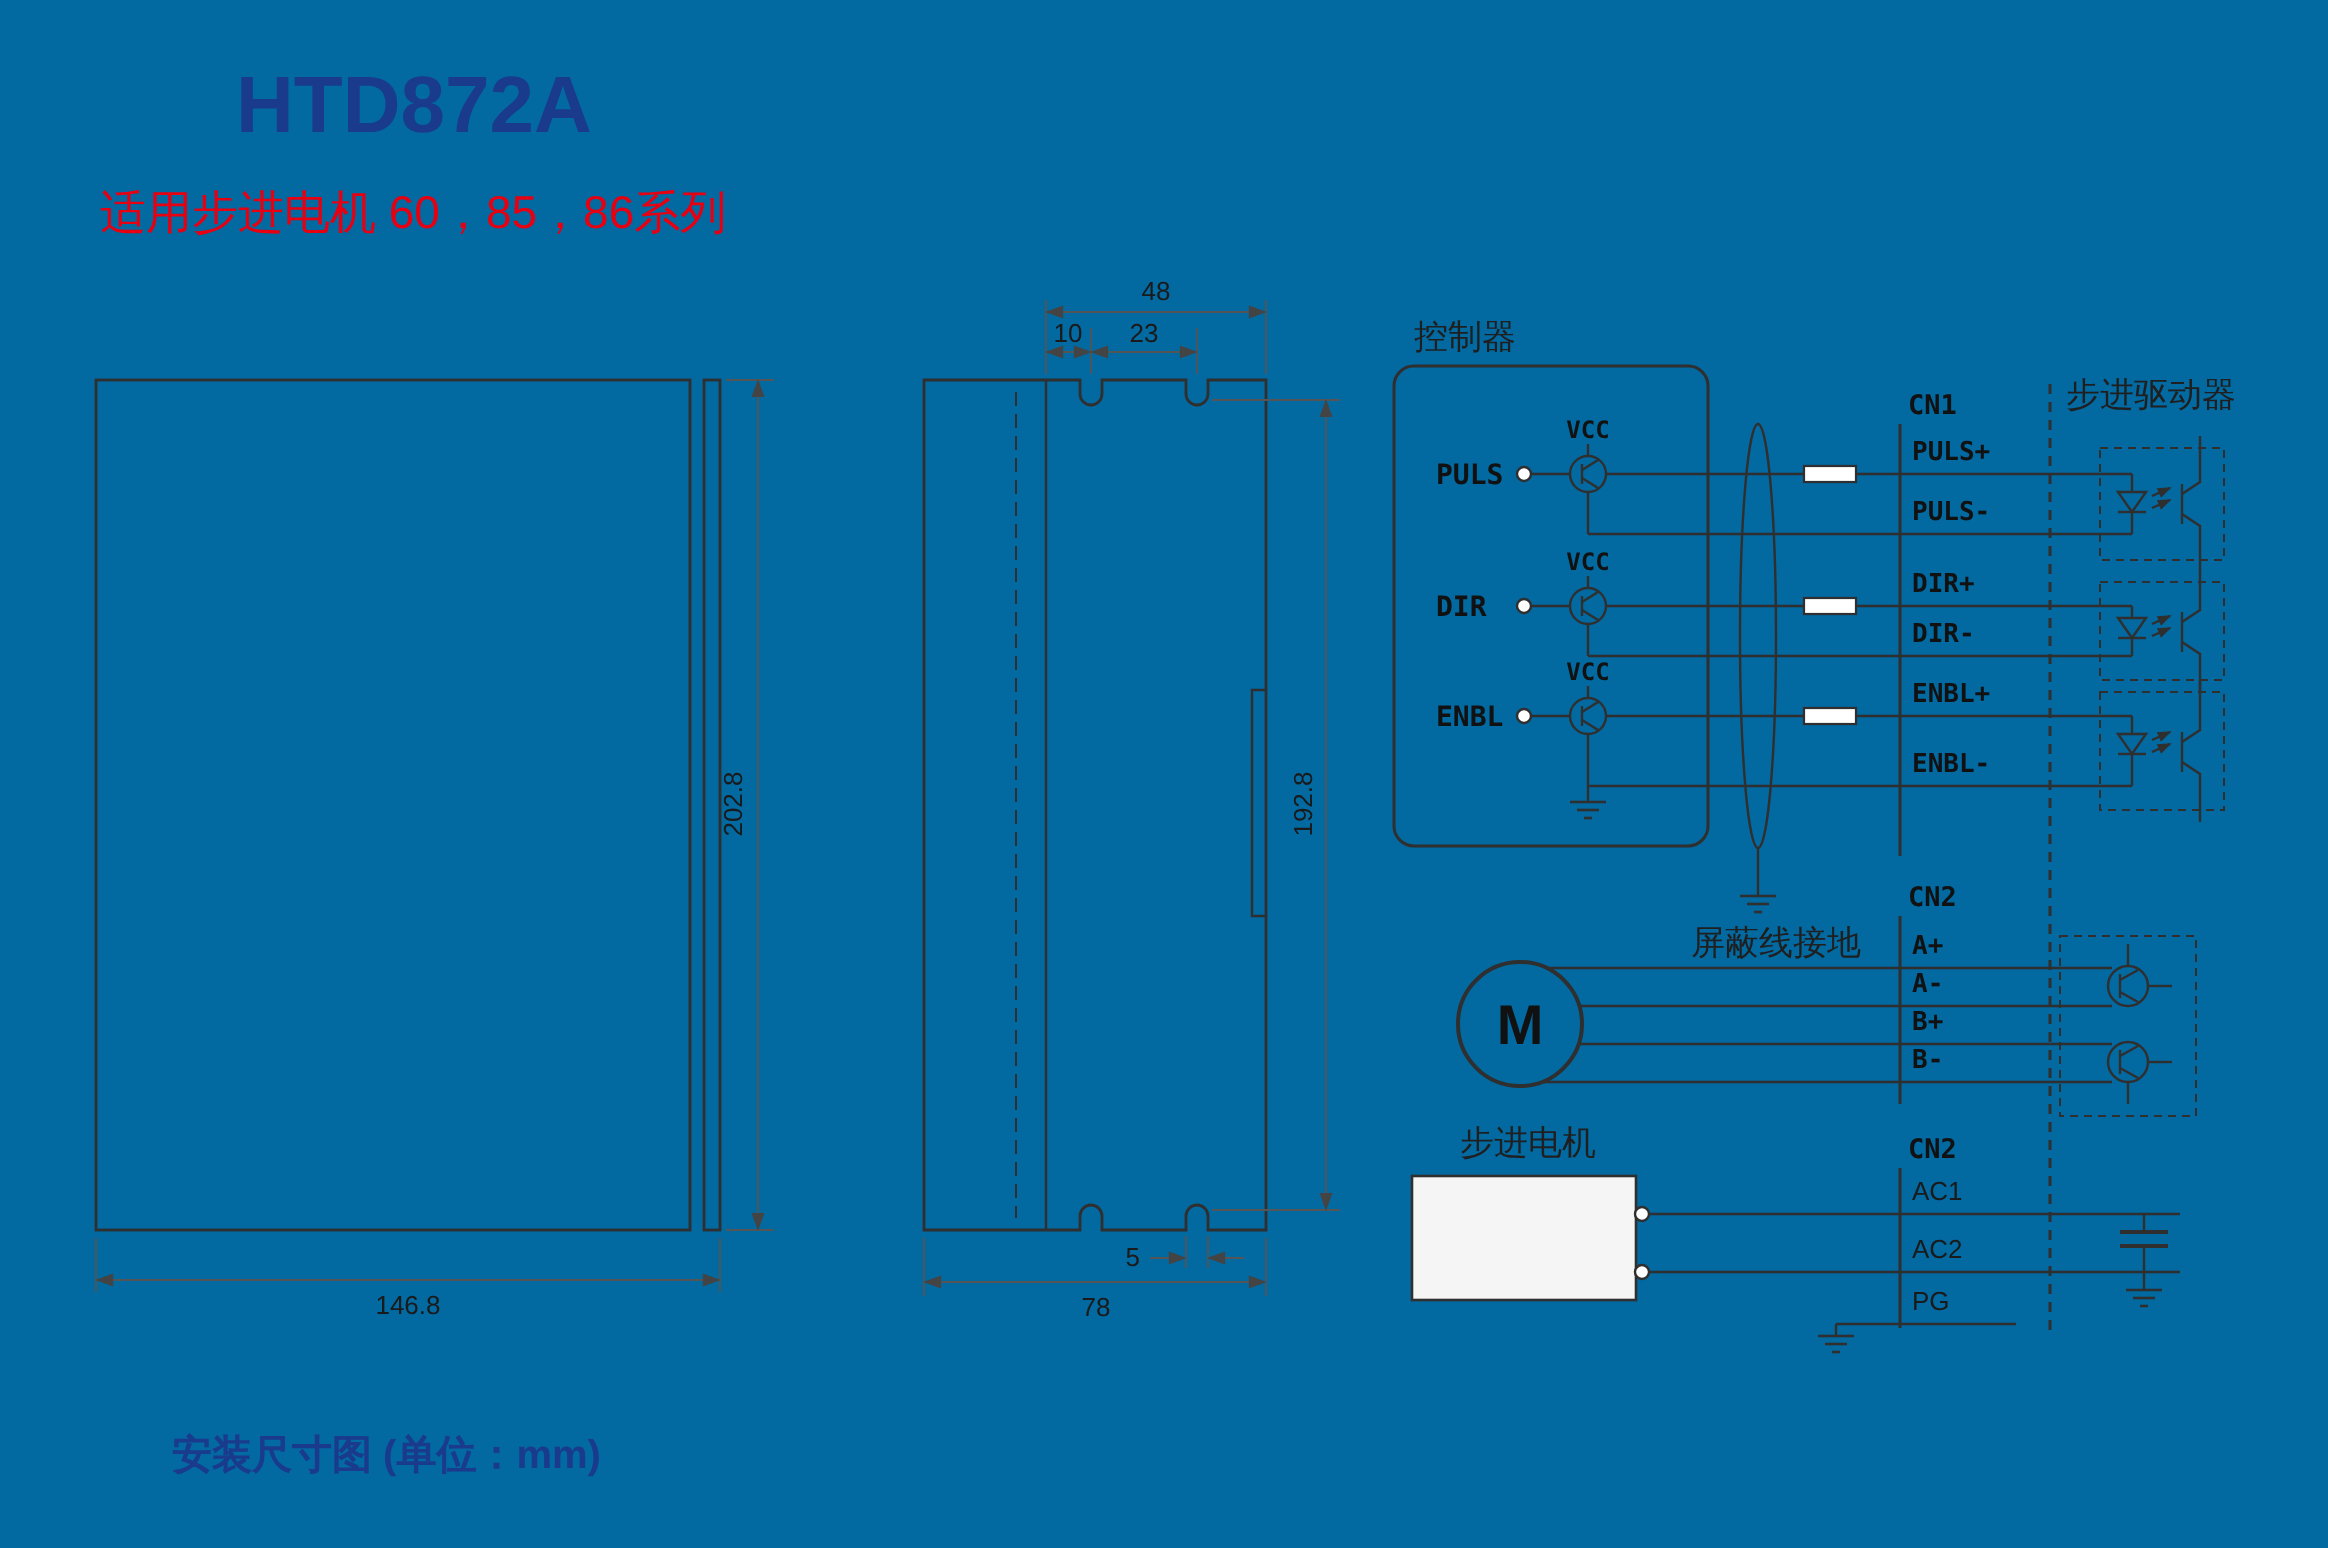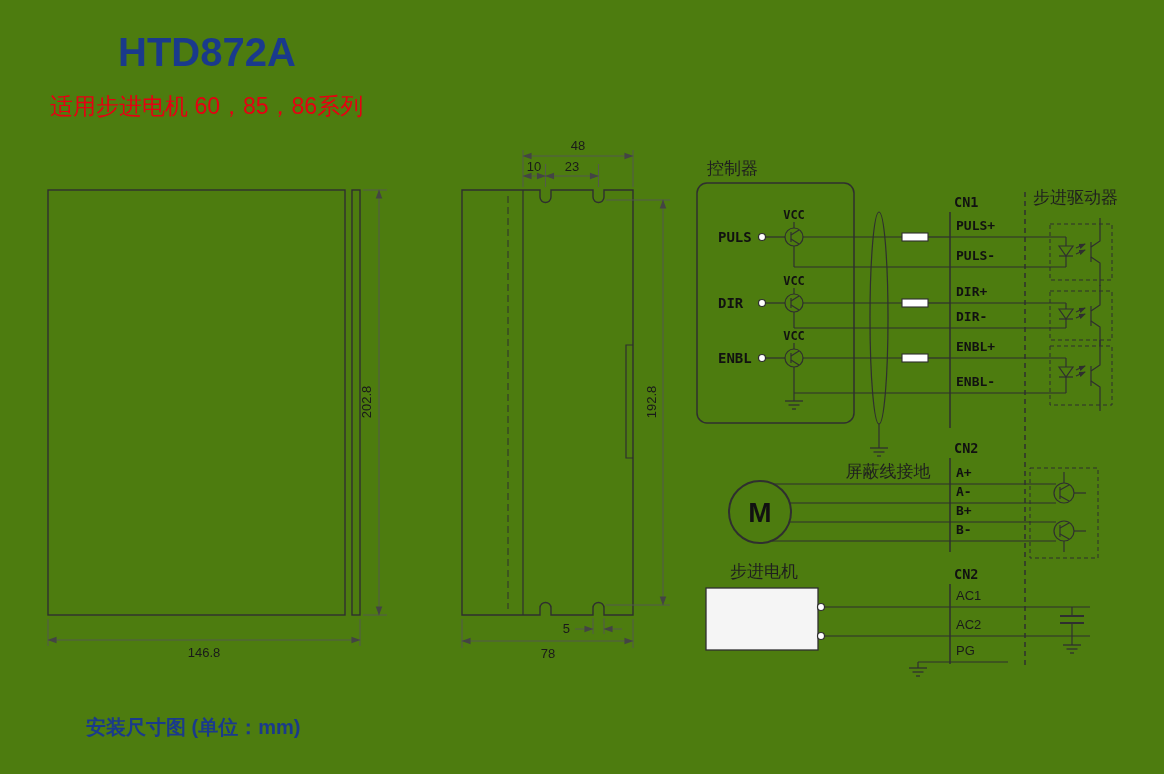--- a/index.html
+++ b/index.html
@@ -1,16 +1,16 @@
 <!DOCTYPE html>
 <html><head>
 <meta charset="utf-8">
 <style>
   html,body { margin:0; padding:0; background:#ffffff; }
-  .page { position:relative; width:1164px; height:774px; background:#4d7c0f; overflow:hidden;
+  .page { position:relative; width:1164px; height:774px; background:#0369a1; overflow:hidden;
           font-family:"Liberation Sans",sans-serif; }
   svg { position:absolute; left:0; top:0; }
   text { user-select:none; }
 
   .ol   { fill:none; stroke:#2f2f2f; stroke-width:1.4; }
   .ol2  { fill:none; stroke:#2f2f2f; stroke-width:2; }
   .olv  { fill:none; stroke:#2f2f2f; stroke-width:1.5; }
   .thin { fill:none; stroke:#555555; stroke-width:0.9; }
   .dim  { marker-start:url(#da); marker-end:url(#da); }
   .w    { fill:none; stroke:#2f2f2f; stroke-width:1.2; }

